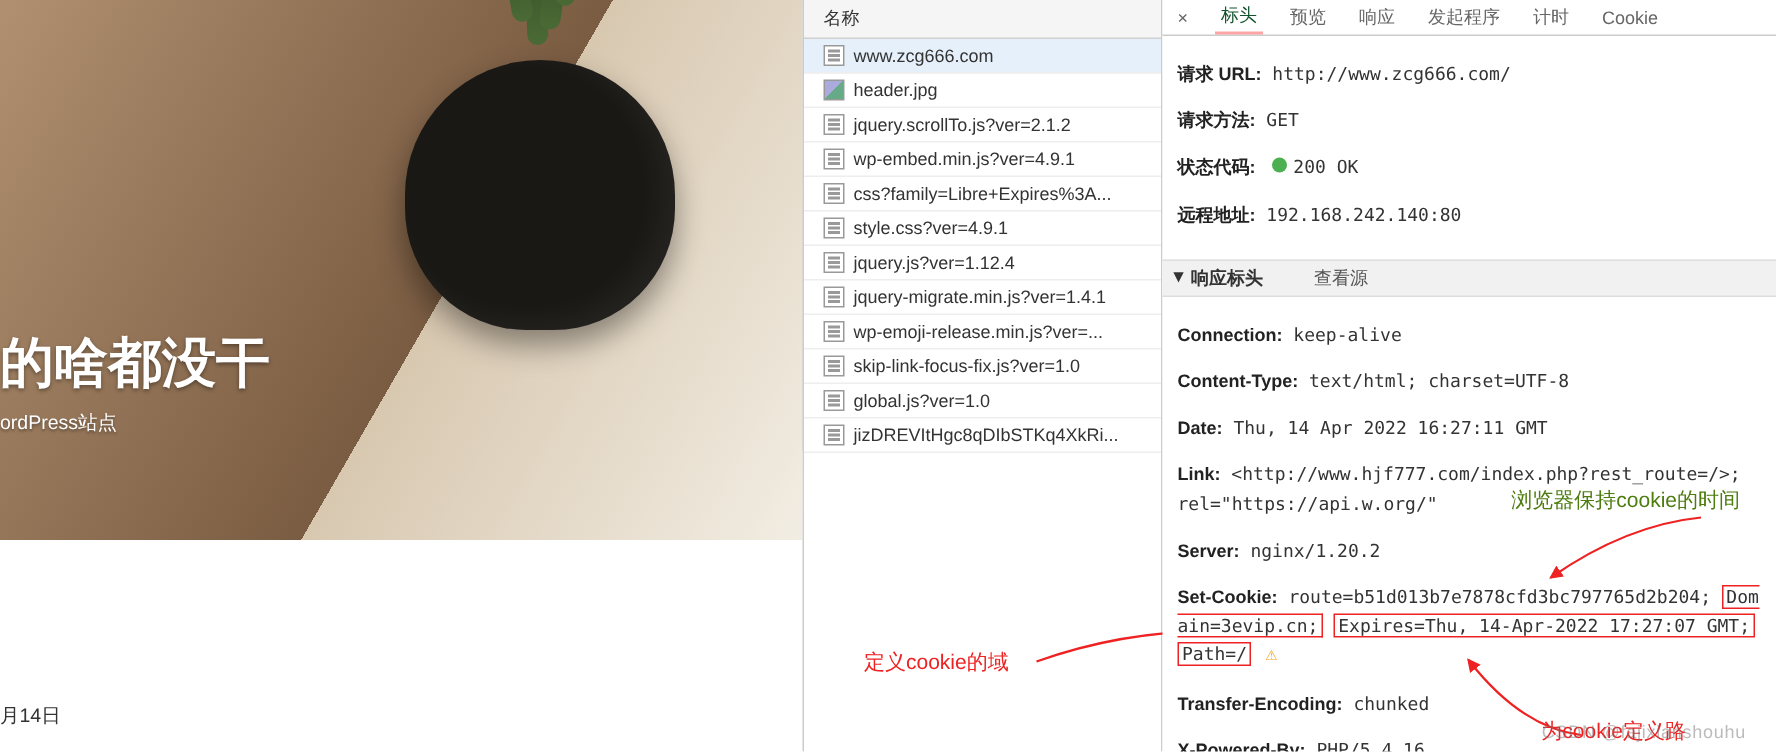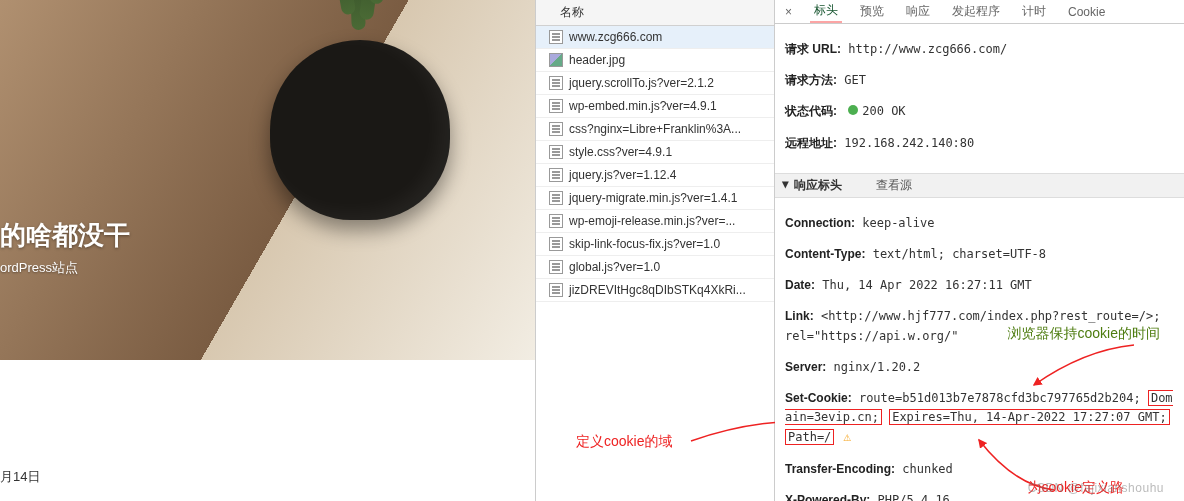--- a/index.html
+++ b/index.html
@@ -9,26 +9,26 @@
   .bg-img { position: absolute; top:0; left:0; right:0; height:360px; background: linear-gradient(120deg,#b09070 0%,#7a5c42 55%, #d8c8b0 55%, #f2ede3 100%); }
   .pot { position:absolute; top:40px; left:270px; width:180px; height:180px; background:#1a1815; border-radius:50% 50% 45% 45%; box-shadow: inset -10px -6px 20px rgba(255,255,255,0.05), 0 10px 20px rgba(0,0,0,0.4); }
   .plant { position:absolute; top:-70px; left:310px; width:90px; height:120px;}
   .plant div{position:absolute;width:14px;background:linear-gradient(#2a4020,#4a6a35);border-radius:7px;}
   .p1{height:100px;left:40px;transform:rotate(-2deg);}
   .p2{height:85px;left:25px;transform:rotate(-10deg);}
   .p3{height:90px;left:55px;transform:rotate(8deg);}
   .p4{height:70px;left:12px;transform:rotate(-18deg);}
   .p5{height:75px;left:68px;transform:rotate(16deg);}
   .hero-text { position:absolute; top:218px; left:0; color:#fff; }
-  .hero-title { font-size:26px; font-weight:600; text-shadow:0 1px 3px rgba(0,0,0,0.4);}
+  .hero-title { font-size:36px; font-weight:600; text-shadow:0 1px 3px rgba(0,0,0,0.4);}
   .hero-sub { font-size:13px; margin-top:6px; text-shadow:0 1px 2px rgba(0,0,0,0.4);}
   .hero-date { position:absolute; top:468px; left:0; color:#333; font-size:13px;text-align:center;}
 
   .mid-pane { width: 240px; border-left:1px solid #ccc; border-right:1px solid #ccc; display:flex; flex-direction:column; background:#fff; position:relative;}
-  .mid-header { padding:4px 24px; border-bottom:1px solid #d0d0d0; font-size:12px; background:#f5f5f5;}
+  .mid-header { padding:4px 13px; border-bottom:1px solid #d0d0d0; font-size:12px; background:#f5f5f5;}
   .name-list { flex:1; overflow:auto;}
   .name-item { display:flex; align-items:center; padding:4px 13px; border-bottom:1px solid #eee; font-size:12px; cursor:pointer; white-space:nowrap; overflow:hidden; text-overflow:ellipsis;}
   .name-item.selected { background:#e6f0fa; }
   .file-icon { width:14px; height:14px; border:1px solid #999; margin-right:6px; flex:0 0 14px; position:relative; background:#fff;}
   .file-icon.doc::after{content:"";position:absolute;top:2px;left:2px;right:2px;height:2px;background:#999;box-shadow:0 3px 0 #999,0 6px 0 #999;}
   .file-icon.img{background:linear-gradient(135deg,#aad 50%,#6a8 50%);}
   .annotation1 { position:absolute; bottom:50px; left:40px; color:#e22; font-size:14px;}
 
   .right-pane { flex:1; display:flex; flex-direction:column; background:#fff; font-size:12px;}
   .tabs { display:flex; border-bottom:1px solid #ccc; padding:0 6px; gap:14px; align-items:center; height:24px; color:#666;}
@@ -86,21 +86,21 @@
       <div class="name-item">
           <span class="file-icon doc"></span>
           <span>jquery.scrollTo.js?ver=2.1.2</span>
         </div>
       <div class="name-item">
           <span class="file-icon doc"></span>
           <span>wp-embed.min.js?ver=4.9.1</span>
         </div>
       <div class="name-item">
           <span class="file-icon doc"></span>
-          <span>css?nginx=Libre+Franklin%3A...</span>
+          <span>css?family=Libre+Expires%3A...</span>
         </div>
       <div class="name-item">
           <span class="file-icon doc"></span>
           <span>style.css?ver=4.9.1</span>
         </div>
       <div class="name-item">
           <span class="file-icon doc"></span>
           <span>jquery.js?ver=1.12.4</span>
         </div>
       <div class="name-item">

